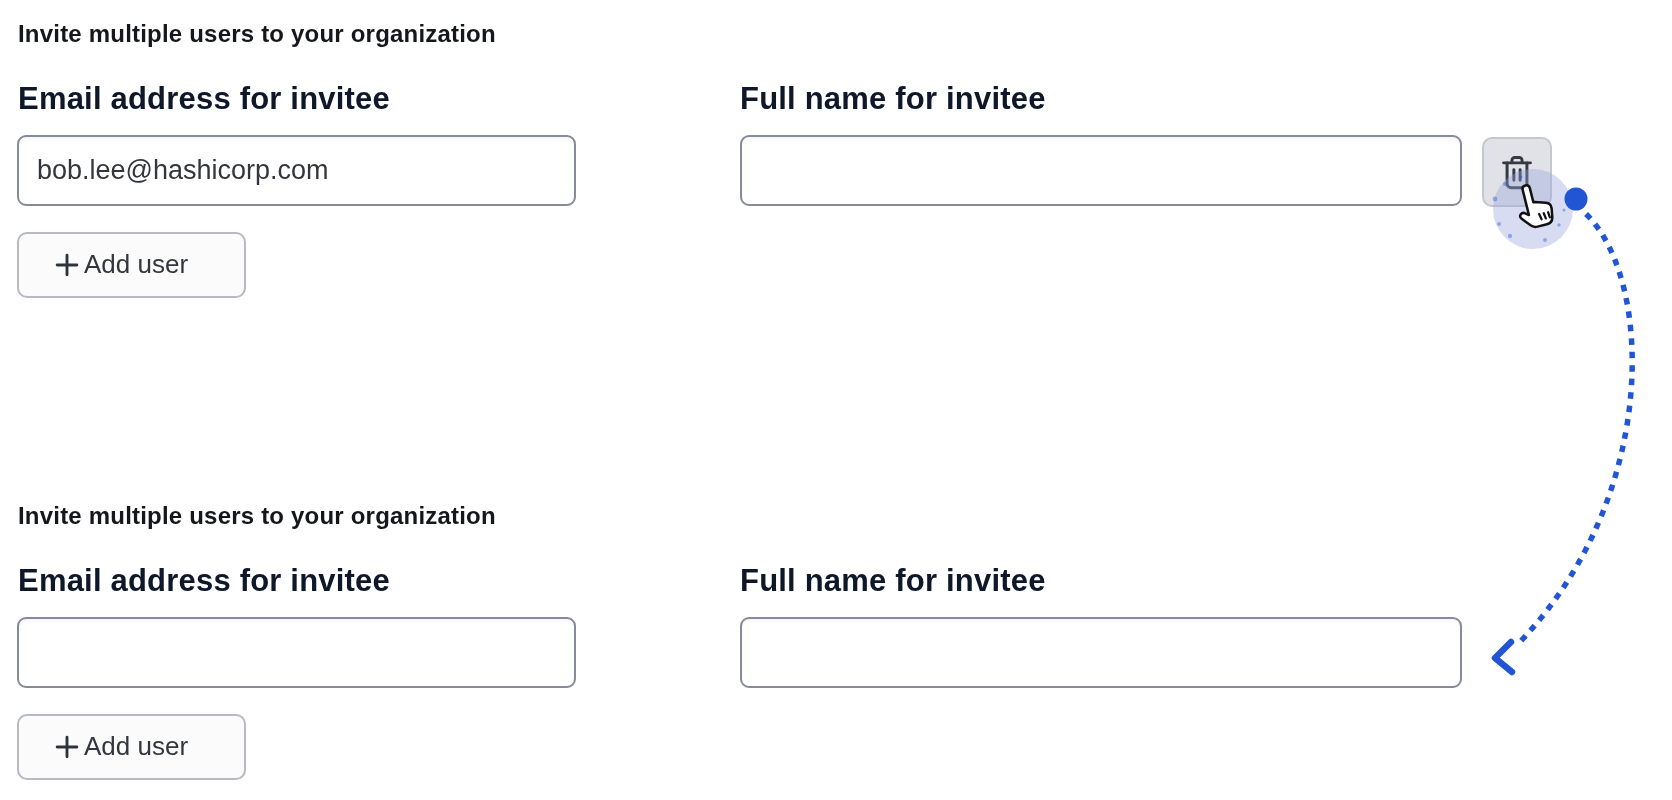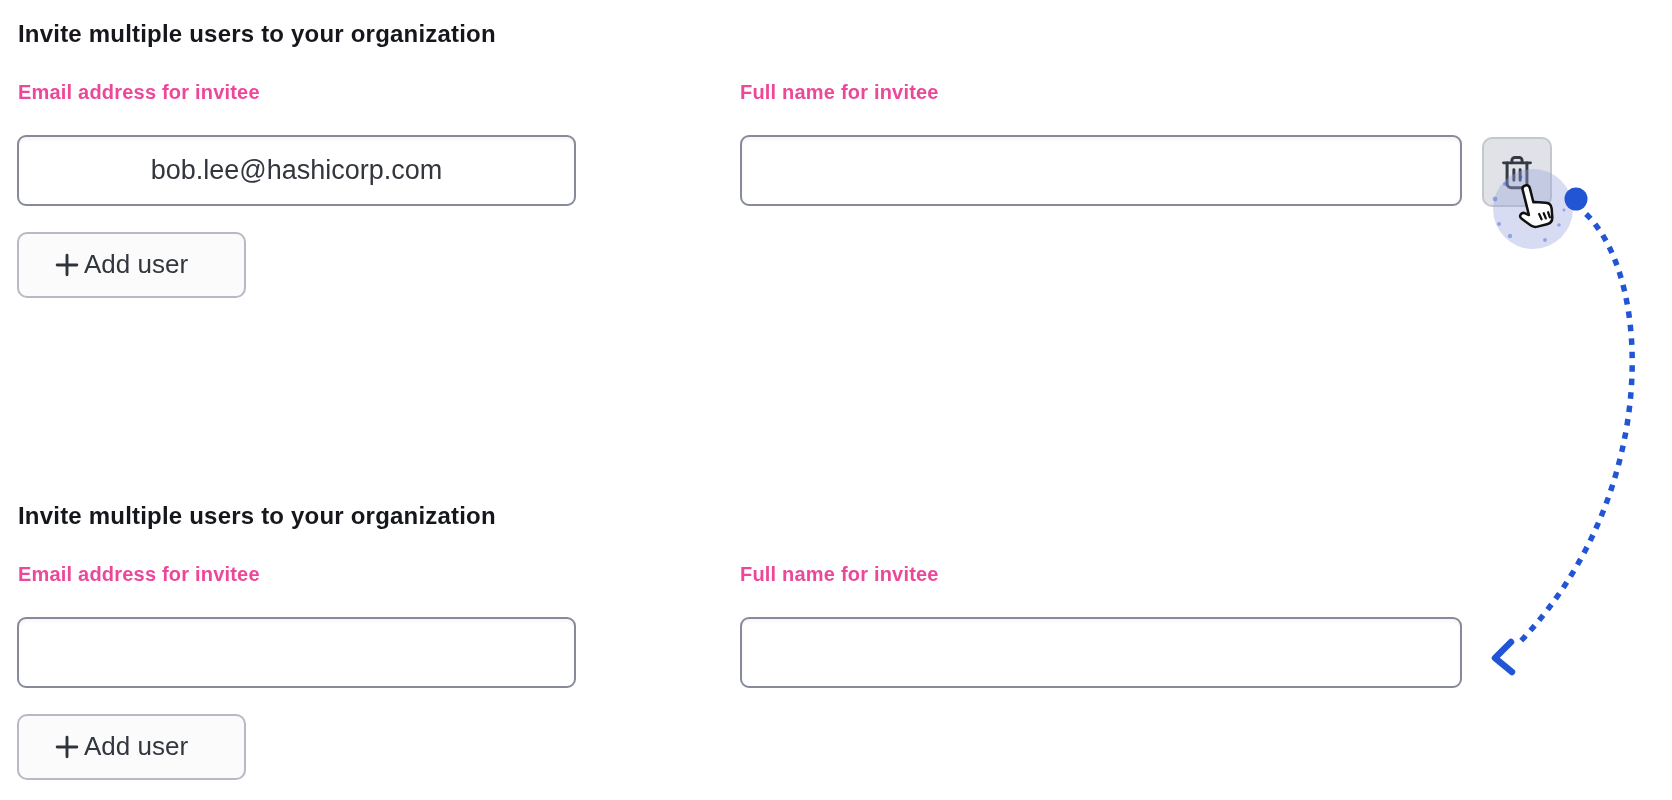--- a/index.html
+++ b/index.html
@@ -9,32 +9,32 @@
   }
   .canvas{position:absolute;left:0;top:0;width:1672px;height:800px;background:#ffffff;}
   .invite{position:absolute;left:0;width:1672px;height:480px;}
   #sec1{top:0;}
   #sec2{top:482px;}
   .heading{
     position:absolute;left:18px;top:20px;margin:0;
     font-size:24px;font-weight:700;color:#15171c;letter-spacing:.2px;
   }
   .flabel{
-    position:absolute;top:81px;font-size:20px;font-weight:700;color:#ec4899;letter-spacing:.2px;
+    position:absolute;top:81px;font-size:31px;font-weight:700;color:#0f172a;letter-spacing:.2px;
   }
   .l-email{left:18px;}
   .l-name{left:740px;}
   .tinput{
     position:absolute;top:135px;height:71px;box-sizing:border-box;
     border:2px solid #878b99;border-radius:9px;background:#ffffff;
     padding:0 18px;font-family:"Liberation Sans","DejaVu Sans",sans-serif;
     font-size:27px;color:#33363d;outline:none;
     box-shadow:inset 0 3px 3px rgba(90,96,120,0.05);
   }
-  .in-email{left:17px;width:559px;text-align:center;}
+  .in-email{left:17px;width:559px;}
   .in-name{left:740px;width:722px;}
   .btn-add{
     position:absolute;left:17px;top:232px;width:229px;height:66px;box-sizing:border-box;
     border:2px solid #b7bac4;border-radius:10px;background:#fbfbfc;
     display:flex;align-items:center;gap:5px;padding:0 0 0 36px;
     font-family:"Liberation Sans","DejaVu Sans",sans-serif;
     font-size:26px;color:#32363d;cursor:pointer;
   }
   .btn-add span{position:relative;top:-1px;}
   .btn-del{

